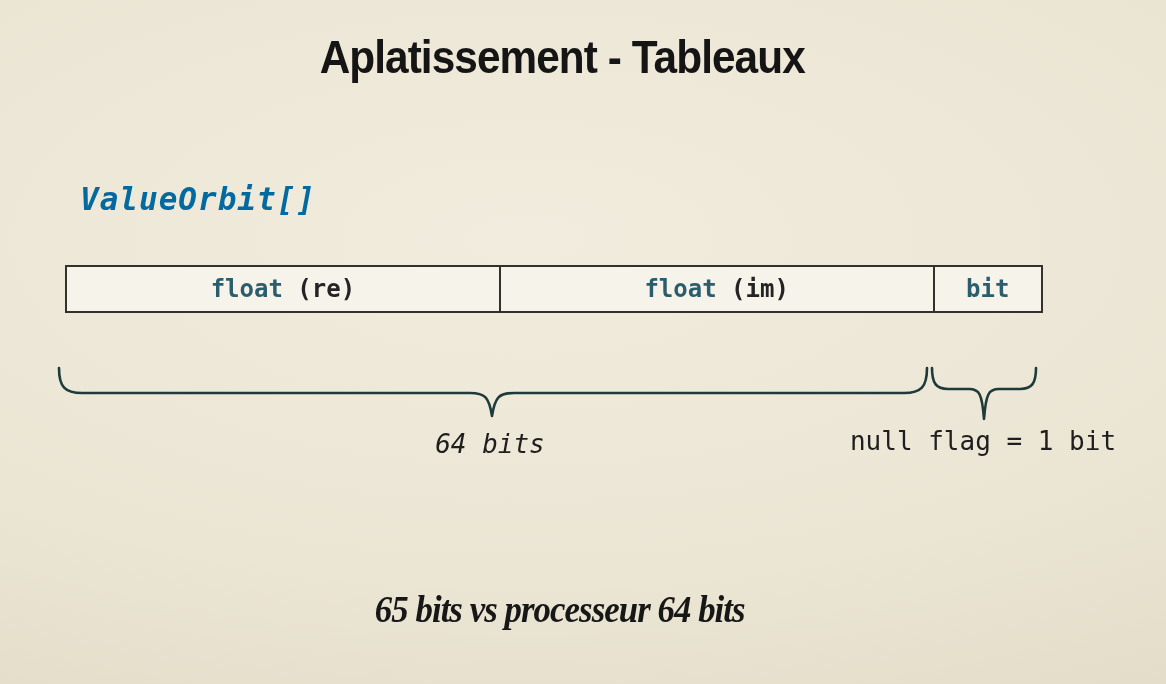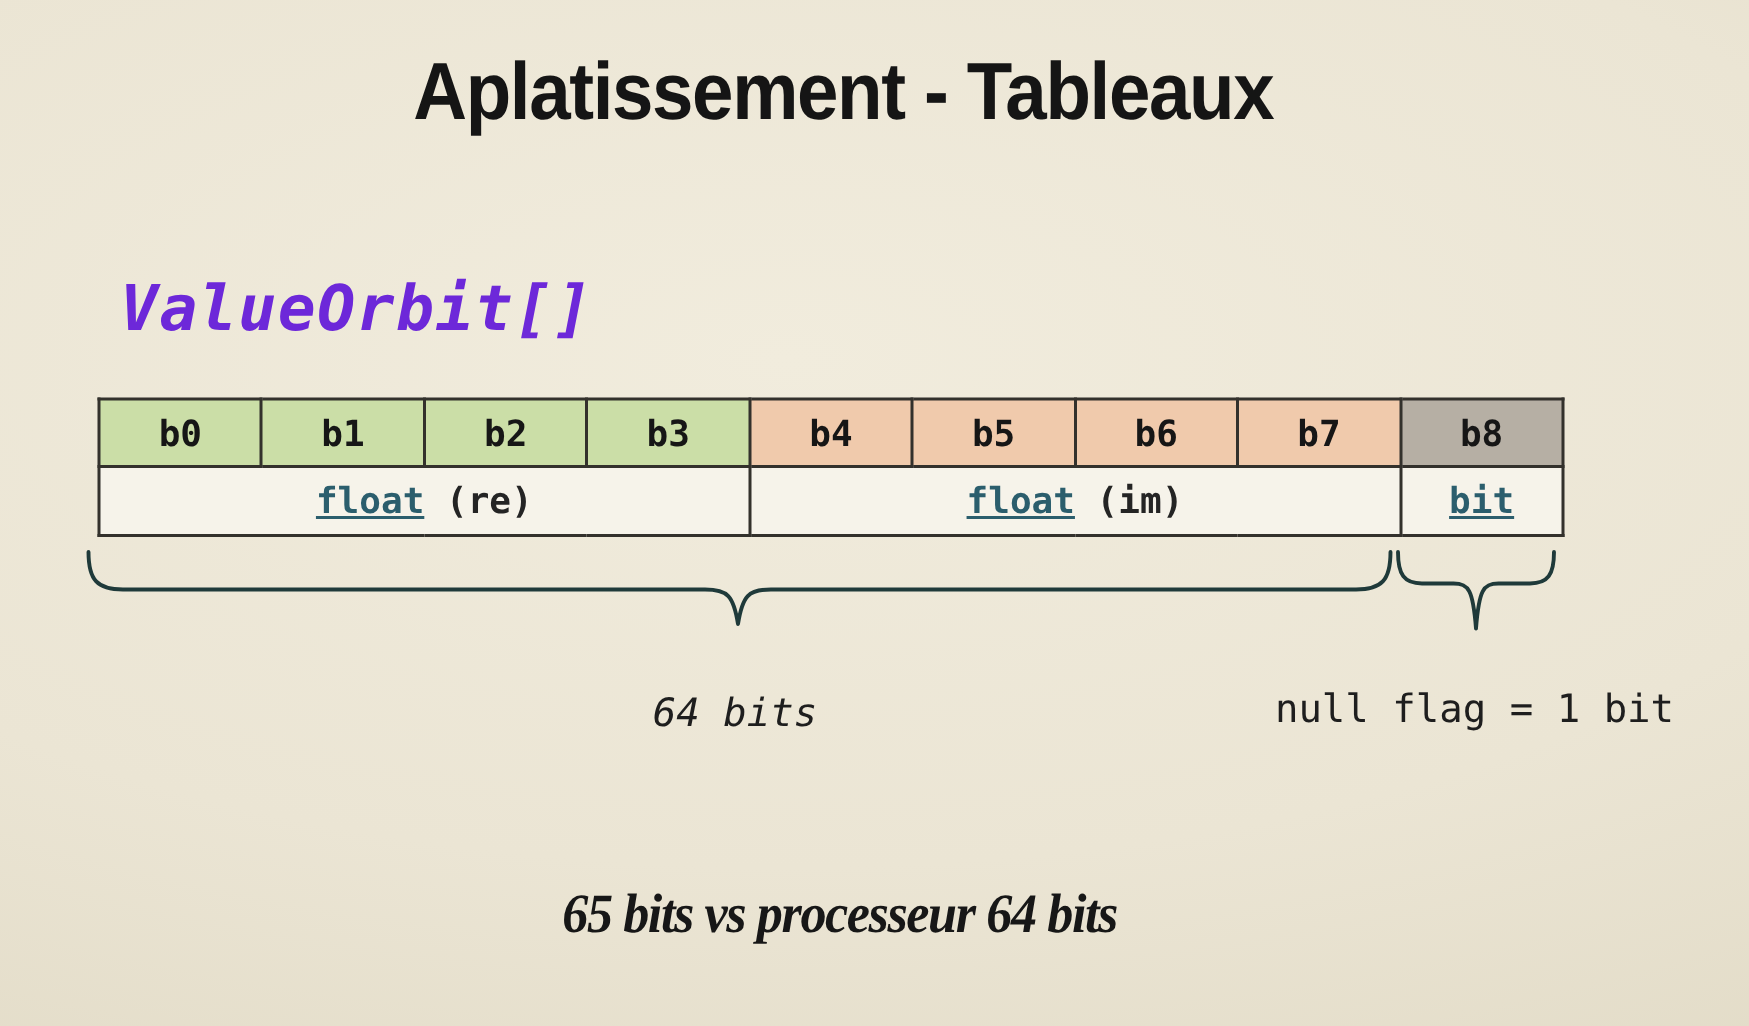--- a/index.html
+++ b/index.html
@@ -13,49 +13,49 @@
   body{
     font-family:"DejaVu Sans Mono","Liberation Mono",monospace;
     color:var(--ink);
     background:radial-gradient(ellipse 120% 90% at 45% 35%, var(--bg-center) 0%, #ebe5d4 55%, var(--bg-corner) 100%);
     position:relative;
   }
   .title{
     position:absolute; top:30px; left:0; width:1092px;
     text-align:center;
     font-family:"Liberation Sans","DejaVu Sans",sans-serif;
-    font-weight:700; font-size:54px; letter-spacing:-1px;
+    font-weight:700; font-size:46px; letter-spacing:-1px;
     color:#151515;
   }
   .title .squeeze{display:inline-block; transform:scaleX(.92) translateX(18px);}
   .array-label{
     position:absolute; left:80px; top:181px;
-    font-size:42px; font-weight:700; font-style:italic; color:#6d28d9;
+    font-size:31px; font-weight:700; font-style:italic; color:#0369a1;
     letter-spacing:1px;
   }
   .byte-table{
     position:absolute; left:65px; top:265px; width:978px;
     border-collapse:collapse; table-layout:fixed;
   }
   .byte-table td{
     border:2px solid var(--border);
     text-align:center; vertical-align:middle;
     font-size:24px;
   }
   .byte-table tr.bytes-row td{height:45px; font-weight:700; color:#161616;}
   .byte-table tr.spans-row td{height:46px; background:var(--cell-row2); color:#242424;}
   td.green{background:var(--cell-green);}
   td.salmon{background:var(--cell-salmon);}
   td.gray{background:var(--cell-gray);}
-  .kw{font-weight:700; color:var(--keyword-teal);text-decoration:underline;}
+  .kw{font-weight:700; color:var(--keyword-teal);}
   .suffix{font-weight:700;}
   .brace{position:absolute;}
   .brace path{fill:none; stroke:var(--brace); stroke-width:2.6; stroke-linecap:round; stroke-linejoin:round;}
   .caption{
-    position:absolute; font-size:26px; color:#1e1e1e; text-align:center; line-height:35px;margin-top:32px;
+    position:absolute; font-size:26px; color:#1e1e1e; text-align:center; line-height:35px;
   }
   .caption-64{left:380px; top:427px; width:220px; font-style:italic;}
   .caption-null{left:823px; top:424px; width:320px;}
   .footer-note{
     position:absolute; top:588px; left:0; width:1120px; text-align:center;
     font-family:Liberation Serif, serif;
     font-weight:700; font-style:italic; font-size:37px; color:#171717;
     letter-spacing:-1px;
   }
   .footer-note .squeeze{display:inline-block; transform:scaleX(.94);}
@@ -75,31 +75,20 @@
         <col>
         <col>
         <col>
         <col>
         <col>
         <col>
         <col>
         <col>
     </colgroup>
     <tbody>
-        <tr class="bytes-row">
-      <td class="green">b0</td>
-      <td class="green">b1</td>
-      <td class="green">b2</td>
-      <td class="green">b3</td>
-      <td class="salmon">b4</td>
-      <td class="salmon">b5</td>
-      <td class="salmon">b6</td>
-      <td class="salmon">b7</td>
-      <td class="gray">b8</td>
-    </tr>
     <tr class="spans-row">
       <td colspan="4"><span class="kw">float</span><span class="suffix"> (re)</span></td>
       <td colspan="4"><span class="kw">float</span><span class="suffix"> (im)</span></td>
       <td colspan="1"><span class="kw">bit</span><span class="suffix"></span></td>
     </tr>
   </tbody>
     </table>
 
   <svg class="brace" style="left:56px; top:364px;" width="874" height="58" viewBox="0 0 874 58">
     <path d="M3,4 C3,23 9,29 26,29 L414,29 C429,29 433,33 436,52 C439,33 443,29 458,29 L848,29 C865,29 871,23 871,4"></path>

